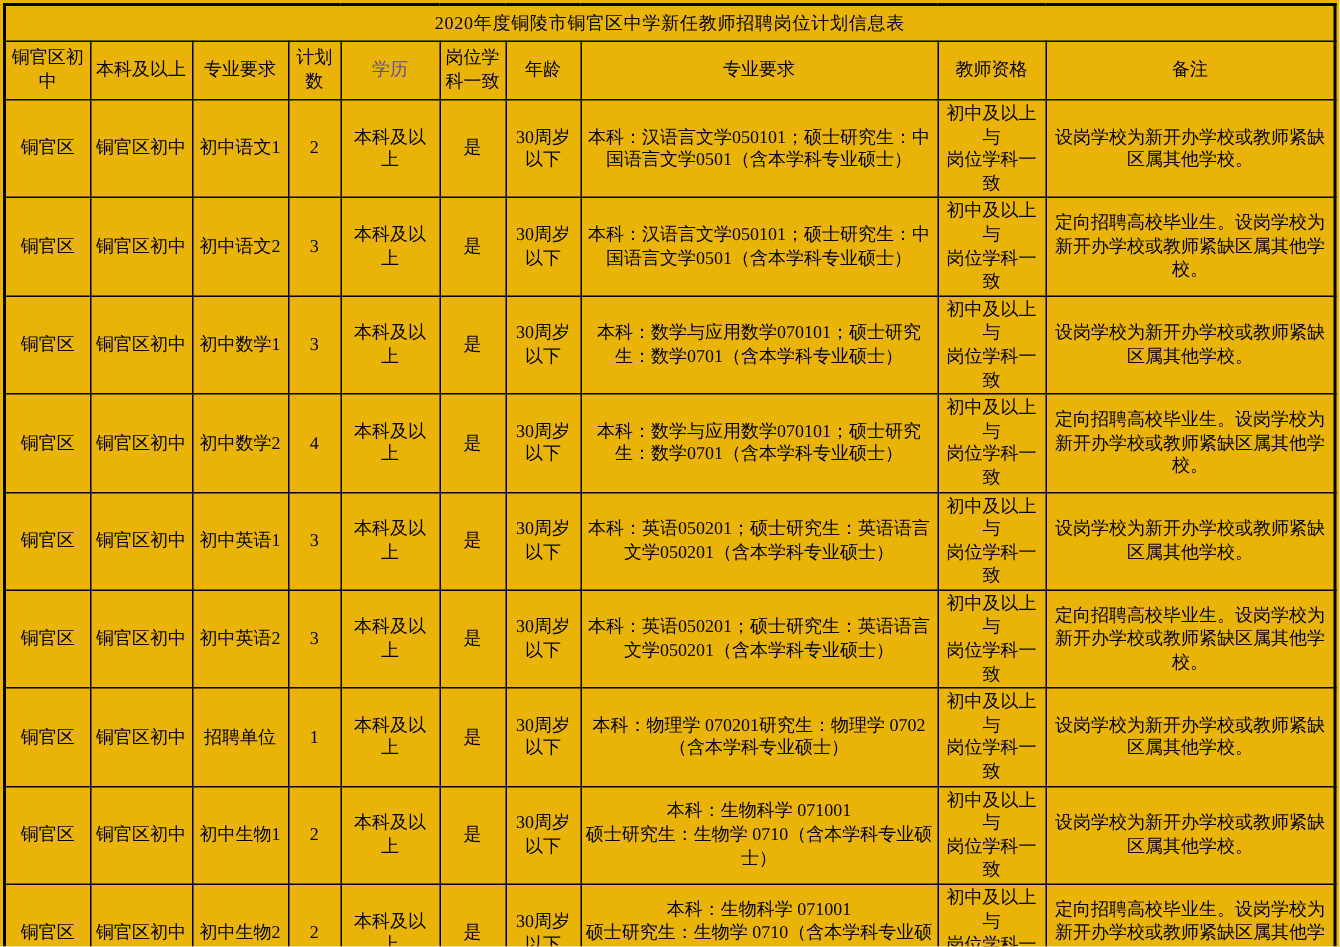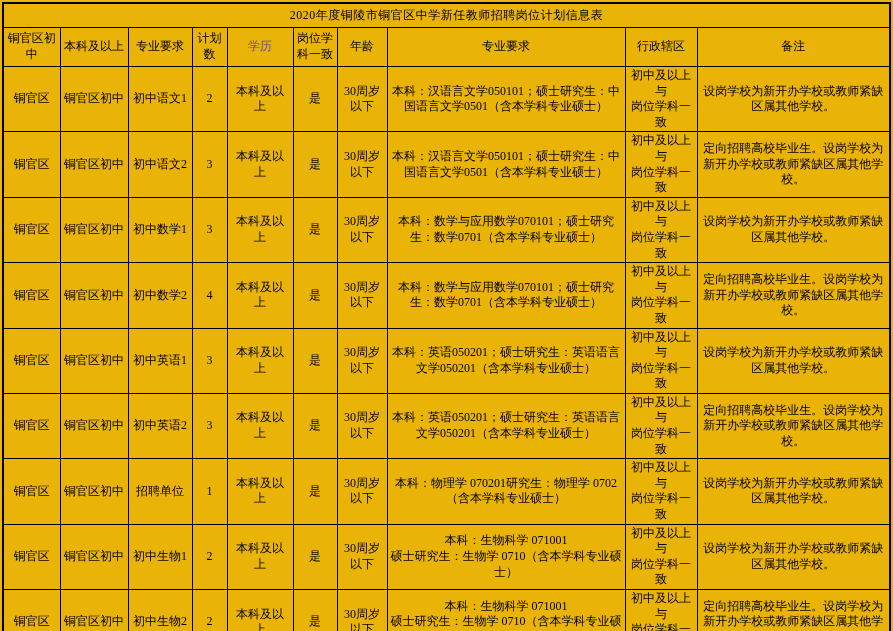--- a/index.html
+++ b/index.html
@@ -66,21 +66,21 @@
       </tr>
       <tr class="cols" id="header-row">
           <th>铜官区初中</th>
           <th>本科及以上</th>
           <th>专业要求</th>
           <th>计划数</th>
           <th class="accent" style="color: rgb(94, 79, 162);">学历</th>
           <th>岗位学科一致</th>
           <th>年龄</th>
           <th>专业要求</th>
-          <th>行政辖区</th>
+          <th>教师资格</th>
           <th>备注</th>
         </tr>
     </thead>
     <tbody id="table-body">
         <tr>
           <td>铜官区</td>
           <td>铜官区初中</td>
           <td>初中语文1</td>
           <td>2</td>
           <td>本科及以上</td>

